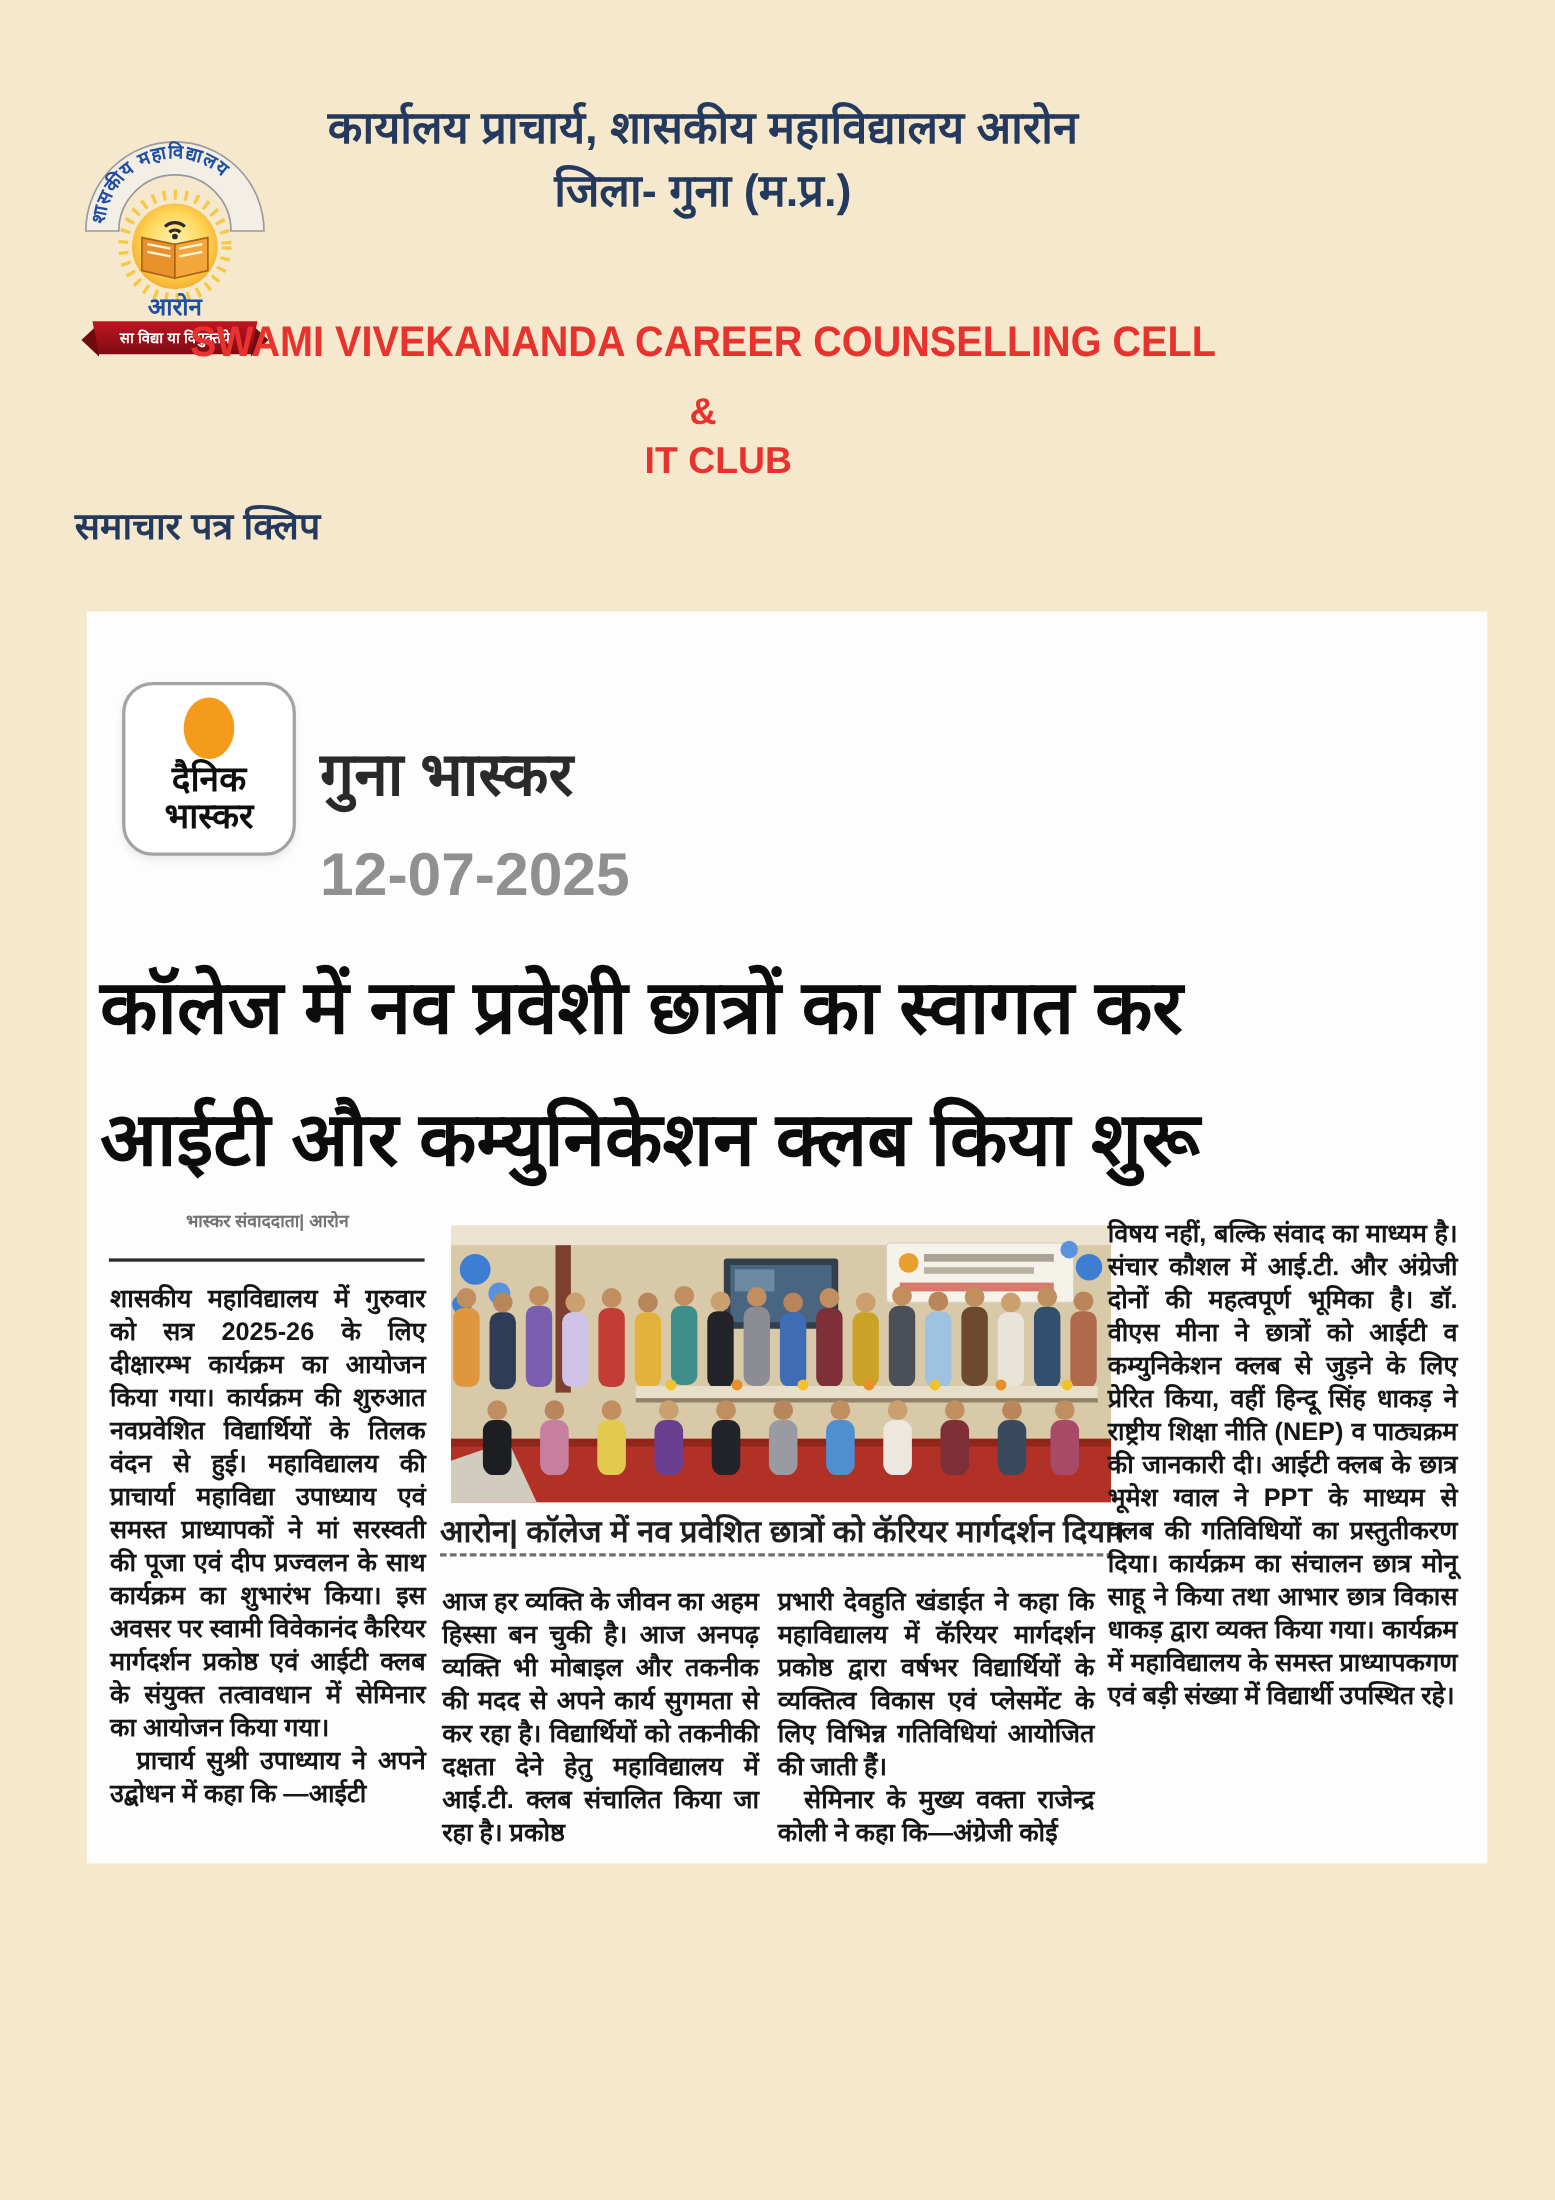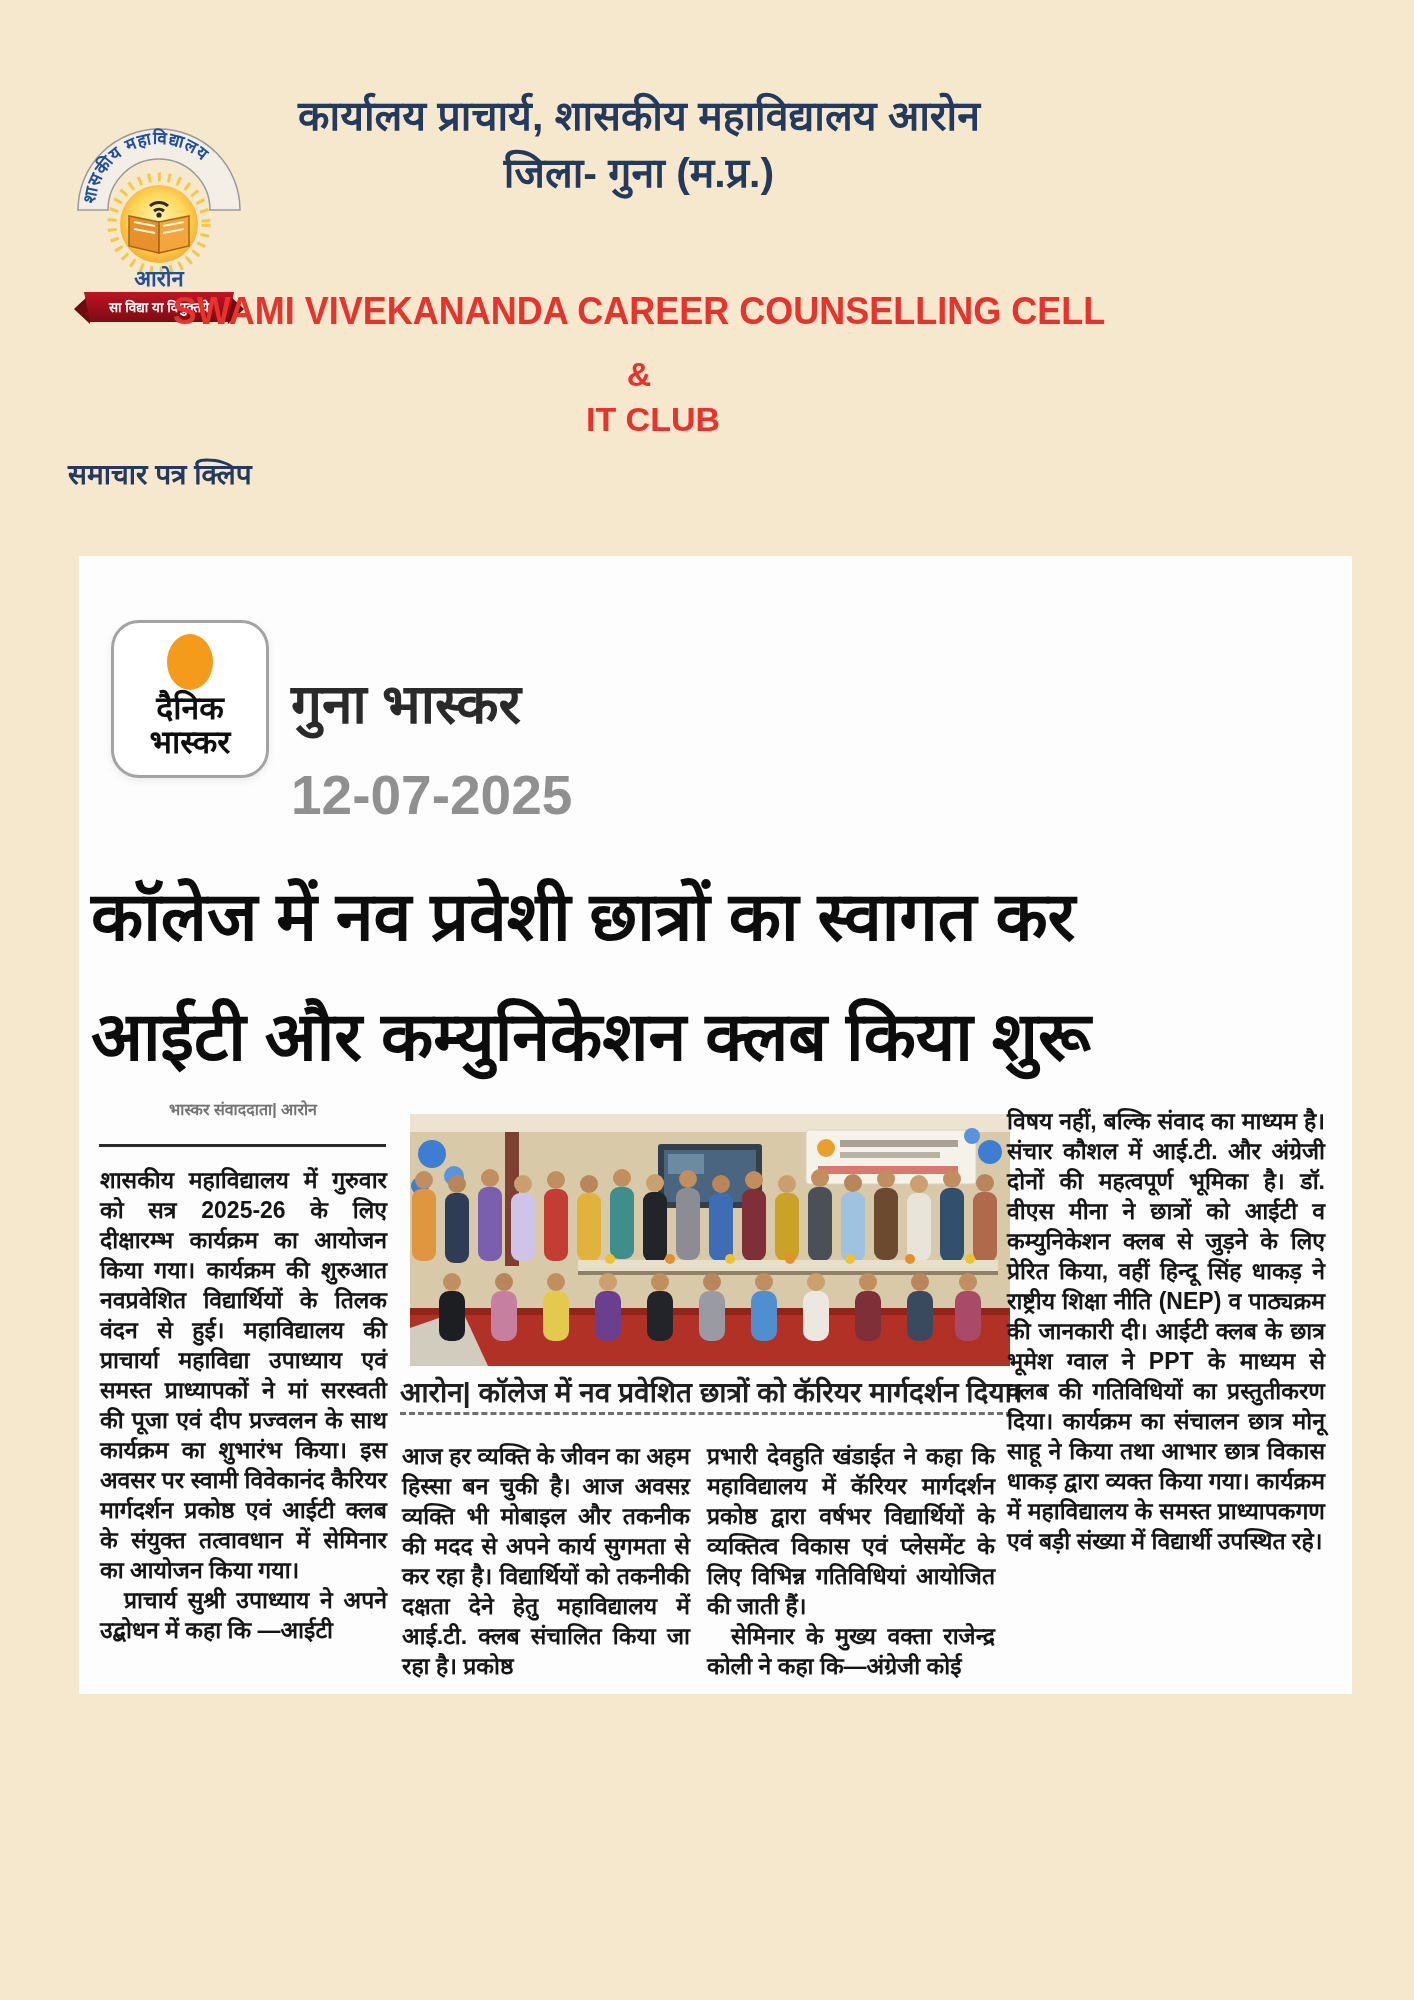--- a/index.html
+++ b/index.html
@@ -17,21 +17,21 @@
   .office1,.office2{font-size:41px; font-weight:800; line-height:57px;}
   .cell-block{
     position:absolute; left:0; top:288px; width:1278px;
     text-align:center; color:#e8322d; font-weight:800;
   }
   .cell-name{font-size:36px; transform:scaleY(1.08); transform-origin:center top; letter-spacing:0;}
   .amp{font-size:34px; margin-top:25px;}
   .club{font-size:34px; margin-top:6px;padding-left:28px;}
   .section-label{
     position:absolute; left:68px; top:454px;
-    font-size:28px; font-weight:800; color:#24395e;
+    font-size:34px; font-weight:800; color:#24395e;
   }
   
   .clipping{
     position:absolute; left:79px; top:556px; width:1273px; height:1138px;
     background:#fdfdfd; overflow:hidden; color:#161616;
   }
   .db-logo{
     position:absolute; left:32px; top:64px; width:152px; height:152px;
     background:#ffffff; border:3px solid #a3a3a3; border-radius:28px;
     box-shadow:0 3px 8px rgba(0,0,0,.08); text-align:center;
@@ -323,21 +323,21 @@
     </div>
 
     <div class="caption">आरोन| कॉलेज में नव प्रवेशित छात्रों को कॅरियर मार्गदर्शन दिया।</div>
     <div class="dashed-rule"></div>
 
     <div class="news-col col1">
       <p>शासकीय महाविद्यालय में गुरुवार को सत्र 2025-26 के लिए दीक्षारम्भ कार्यक्रम का आयोजन किया गया। कार्यक्रम की शुरुआत नवप्रवेशित विद्यार्थियों के तिलक वंदन से हुई। महाविद्यालय की प्राचार्या महाविद्या उपाध्याय एवं समस्त प्राध्यापकों ने मां सरस्वती की पूजा एवं दीप प्रज्वलन के साथ कार्यक्रम का शुभारंभ किया। इस अवसर पर स्वामी विवेकानंद कैरियर मार्गदर्शन प्रकोष्ठ एवं आईटी क्लब के संयुक्त तत्वावधान में सेमिनार का आयोजन किया गया।</p>
       <p class="indent">प्राचार्य सुश्री उपाध्याय ने अपने उद्बोधन में कहा कि —आईटी</p>
     </div>
     <div class="news-col col2">
-      <p>आज हर व्यक्ति के जीवन का अहम हिस्सा बन चुकी है। आज अवसऱ व्यक्ति भी मोबाइल और तकनीक की मदद से अपने कार्य सुगमता से कर रहा है। विद्यार्थियों को तकनीकी दक्षता देने हेतु महाविद्यालय में आई.टी. क्लब संचालित किया जा रहा है। प्रकोष्ठ</p>
+      <p>आज हर व्यक्ति के जीवन का अहम हिस्सा बन चुकी है। आज अनपढ़ व्यक्ति भी मोबाइल और तकनीक की मदद से अपने कार्य सुगमता से कर रहा है। विद्यार्थियों को तकनीकी दक्षता देने हेतु महाविद्यालय में आई.टी. क्लब संचालित किया जा रहा है। प्रकोष्ठ</p>
     </div>
     <div class="news-col col3">
       <p>प्रभारी देवहुति खंडाईत ने कहा कि महाविद्यालय में कॅरियर मार्गदर्शन प्रकोष्ठ द्वारा वर्षभर विद्यार्थियों के व्यक्तित्व विकास एवं प्लेसमेंट के लिए विभिन्न गतिविधियां आयोजित की जाती हैं।</p>
       <p class="indent">सेमिनार के मुख्य वक्ता राजेन्द्र कोली ने कहा कि—अंग्रेजी कोई</p>
     </div>
     <div class="news-col col4">
       <p>विषय नहीं, बल्कि संवाद का माध्यम है। संचार कौशल में आई.टी. और अंग्रेजी दोनों की महत्वपूर्ण भूमिका है। डॉ. वीएस मीना ने छात्रों को आईटी व कम्युनिकेशन क्लब से जुड़ने के लिए प्रेरित किया, वहीं हिन्दू सिंह धाकड़ ने राष्ट्रीय शिक्षा नीति (NEP) व पाठ्यक्रम की जानकारी दी। आईटी क्लब के छात्र भूमेश ग्वाल ने PPT के माध्यम से क्लब की गतिविधियों का प्रस्तुतीकरण दिया। कार्यक्रम का संचालन छात्र मोनू साहू ने किया तथा आभार छात्र विकास धाकड़ द्वारा व्यक्त किया गया। कार्यक्रम में महाविद्यालय के समस्त प्राध्यापकगण एवं बड़ी संख्या में विद्यार्थी उपस्थित रहे।</p>
     </div>
 
   </div>

